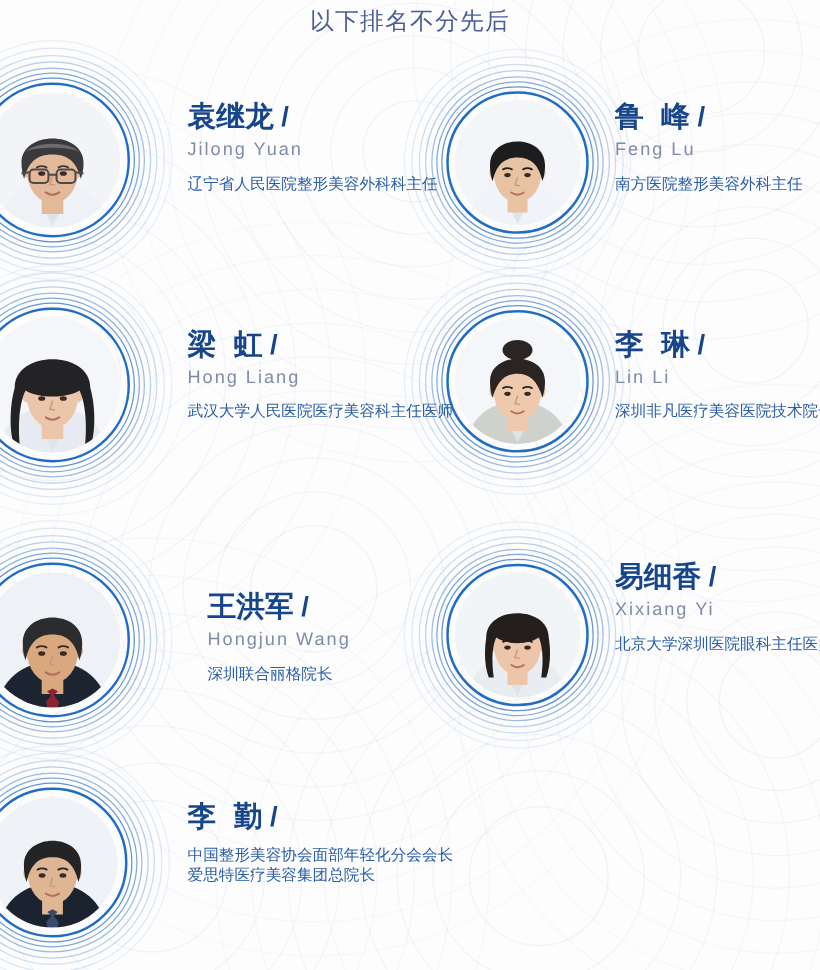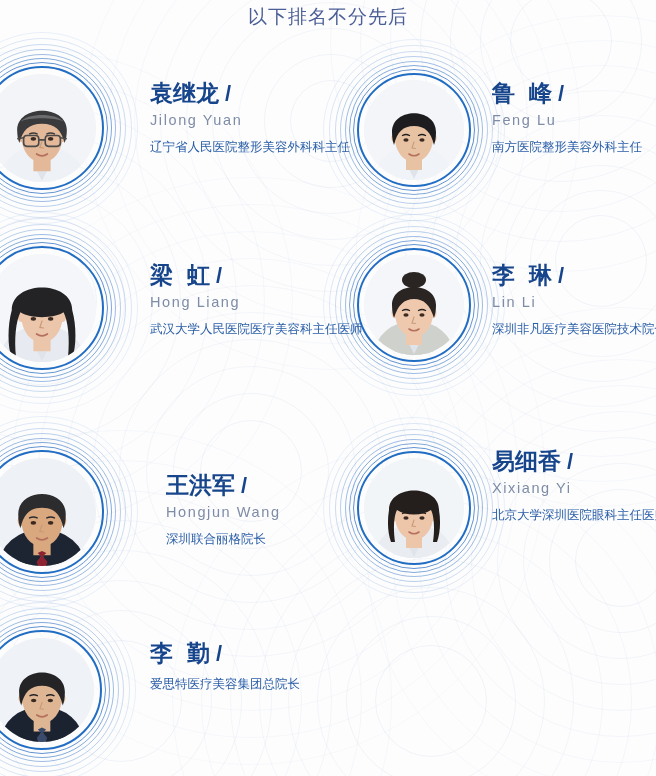--- a/index.html
+++ b/index.html
@@ -467,18 +467,19 @@
             <path d="M50 62 L48 68 L51.5 68.5" stroke="#c99a78" stroke-width="1.1" fill="none" stroke-linecap="round"></path>
             <path d="M45 74 Q50 77.5 55 74" stroke="#b5705d" stroke-width="1.6" fill="none" stroke-linecap="round"></path>
             <path d="M50 90 L45 96 L50 112 L55 96 Z" fill="#3a4a6b"></path>
             <path d="M46 88 L50 92 L54 88 L50 86 Z" fill="#3a4a6b"></path>
           </svg>
         </div>
       </div>
       <div class="info align-left" style="left: 150px; top: 640px;">
         <div class="name-cn spaced"><span class="chars">李勤</span><span class="slash">/</span></div>
         <div class="desc">
+          <div>中国整形美容协会面部年轻化分会会长</div>
           <div>爱思特医疗美容集团总院长</div>
         </div>
       </div>
     </div>
 
 </div>
 
 </body></html>

